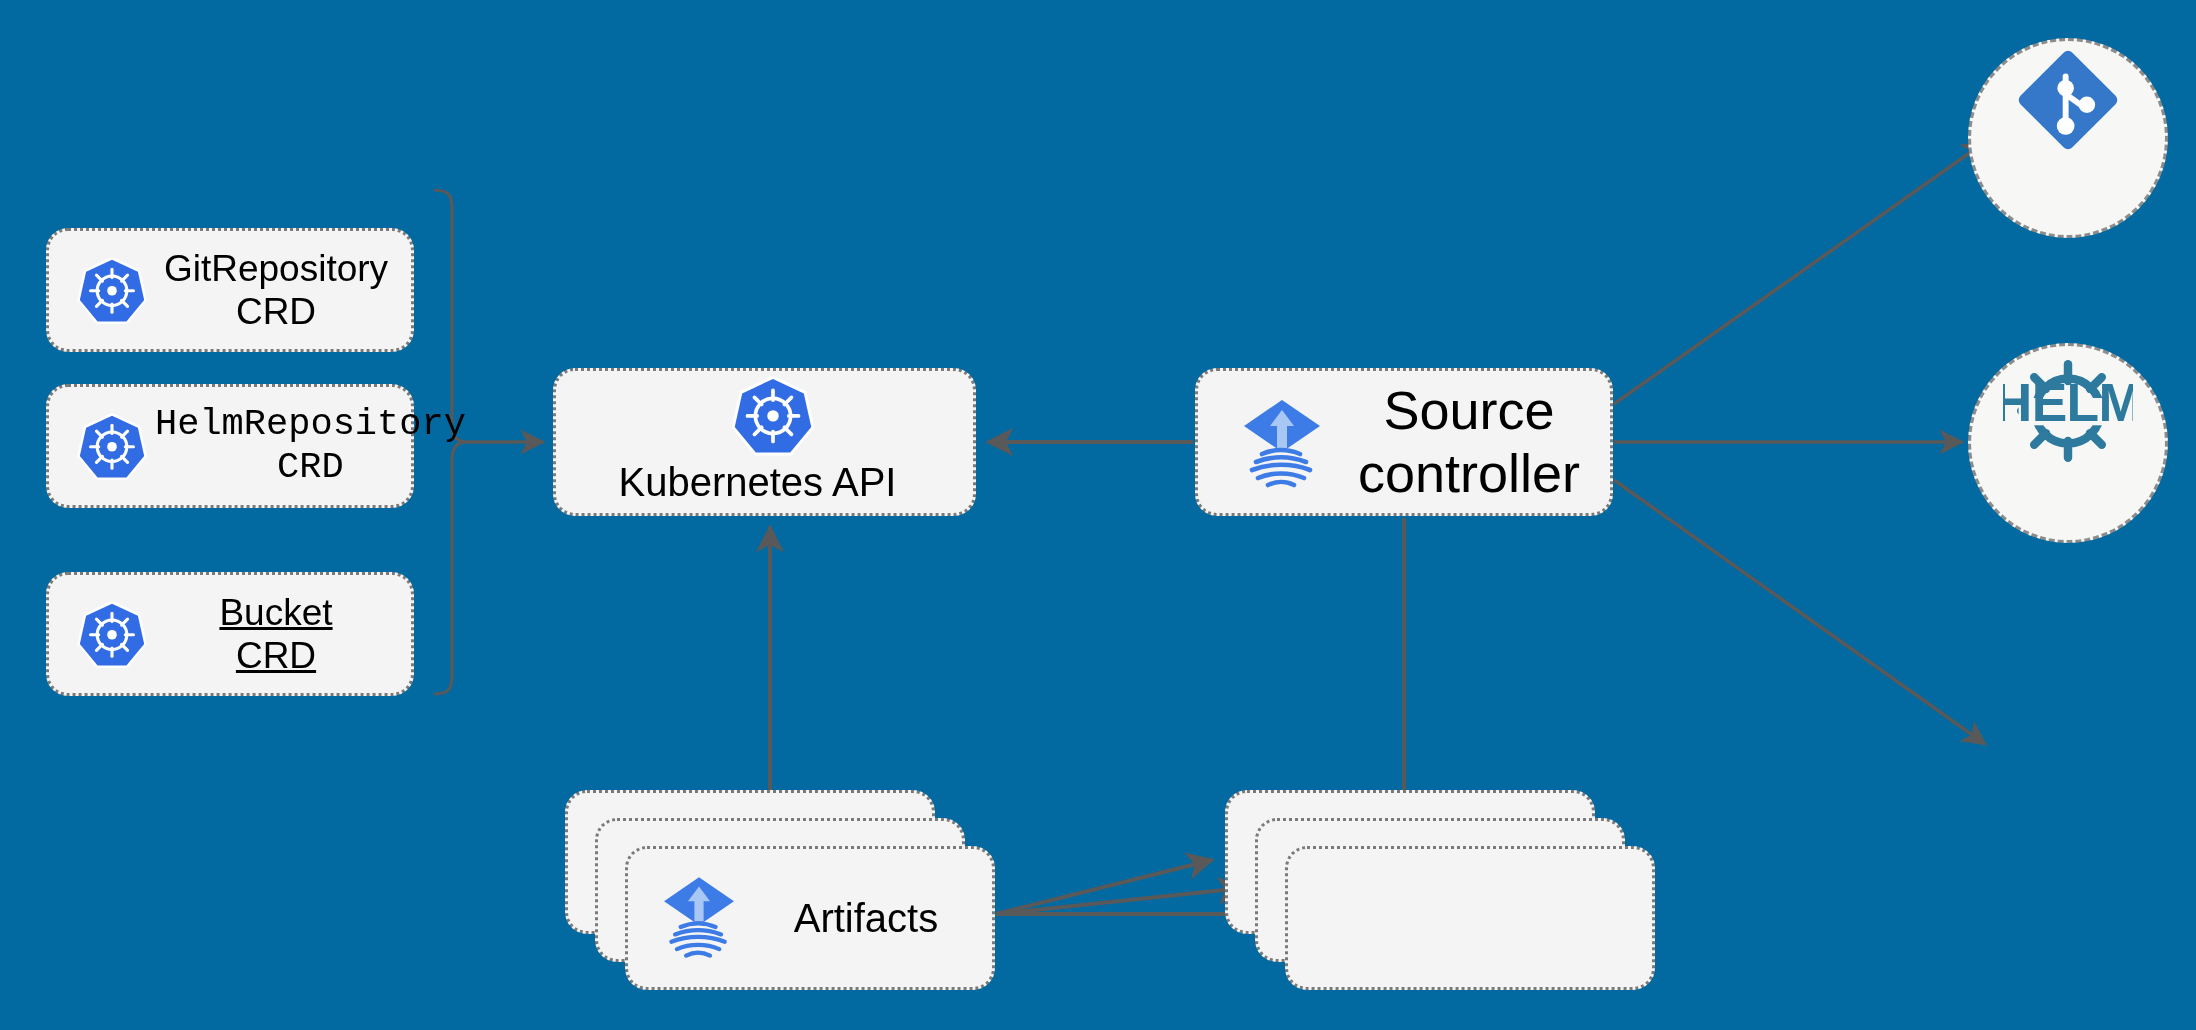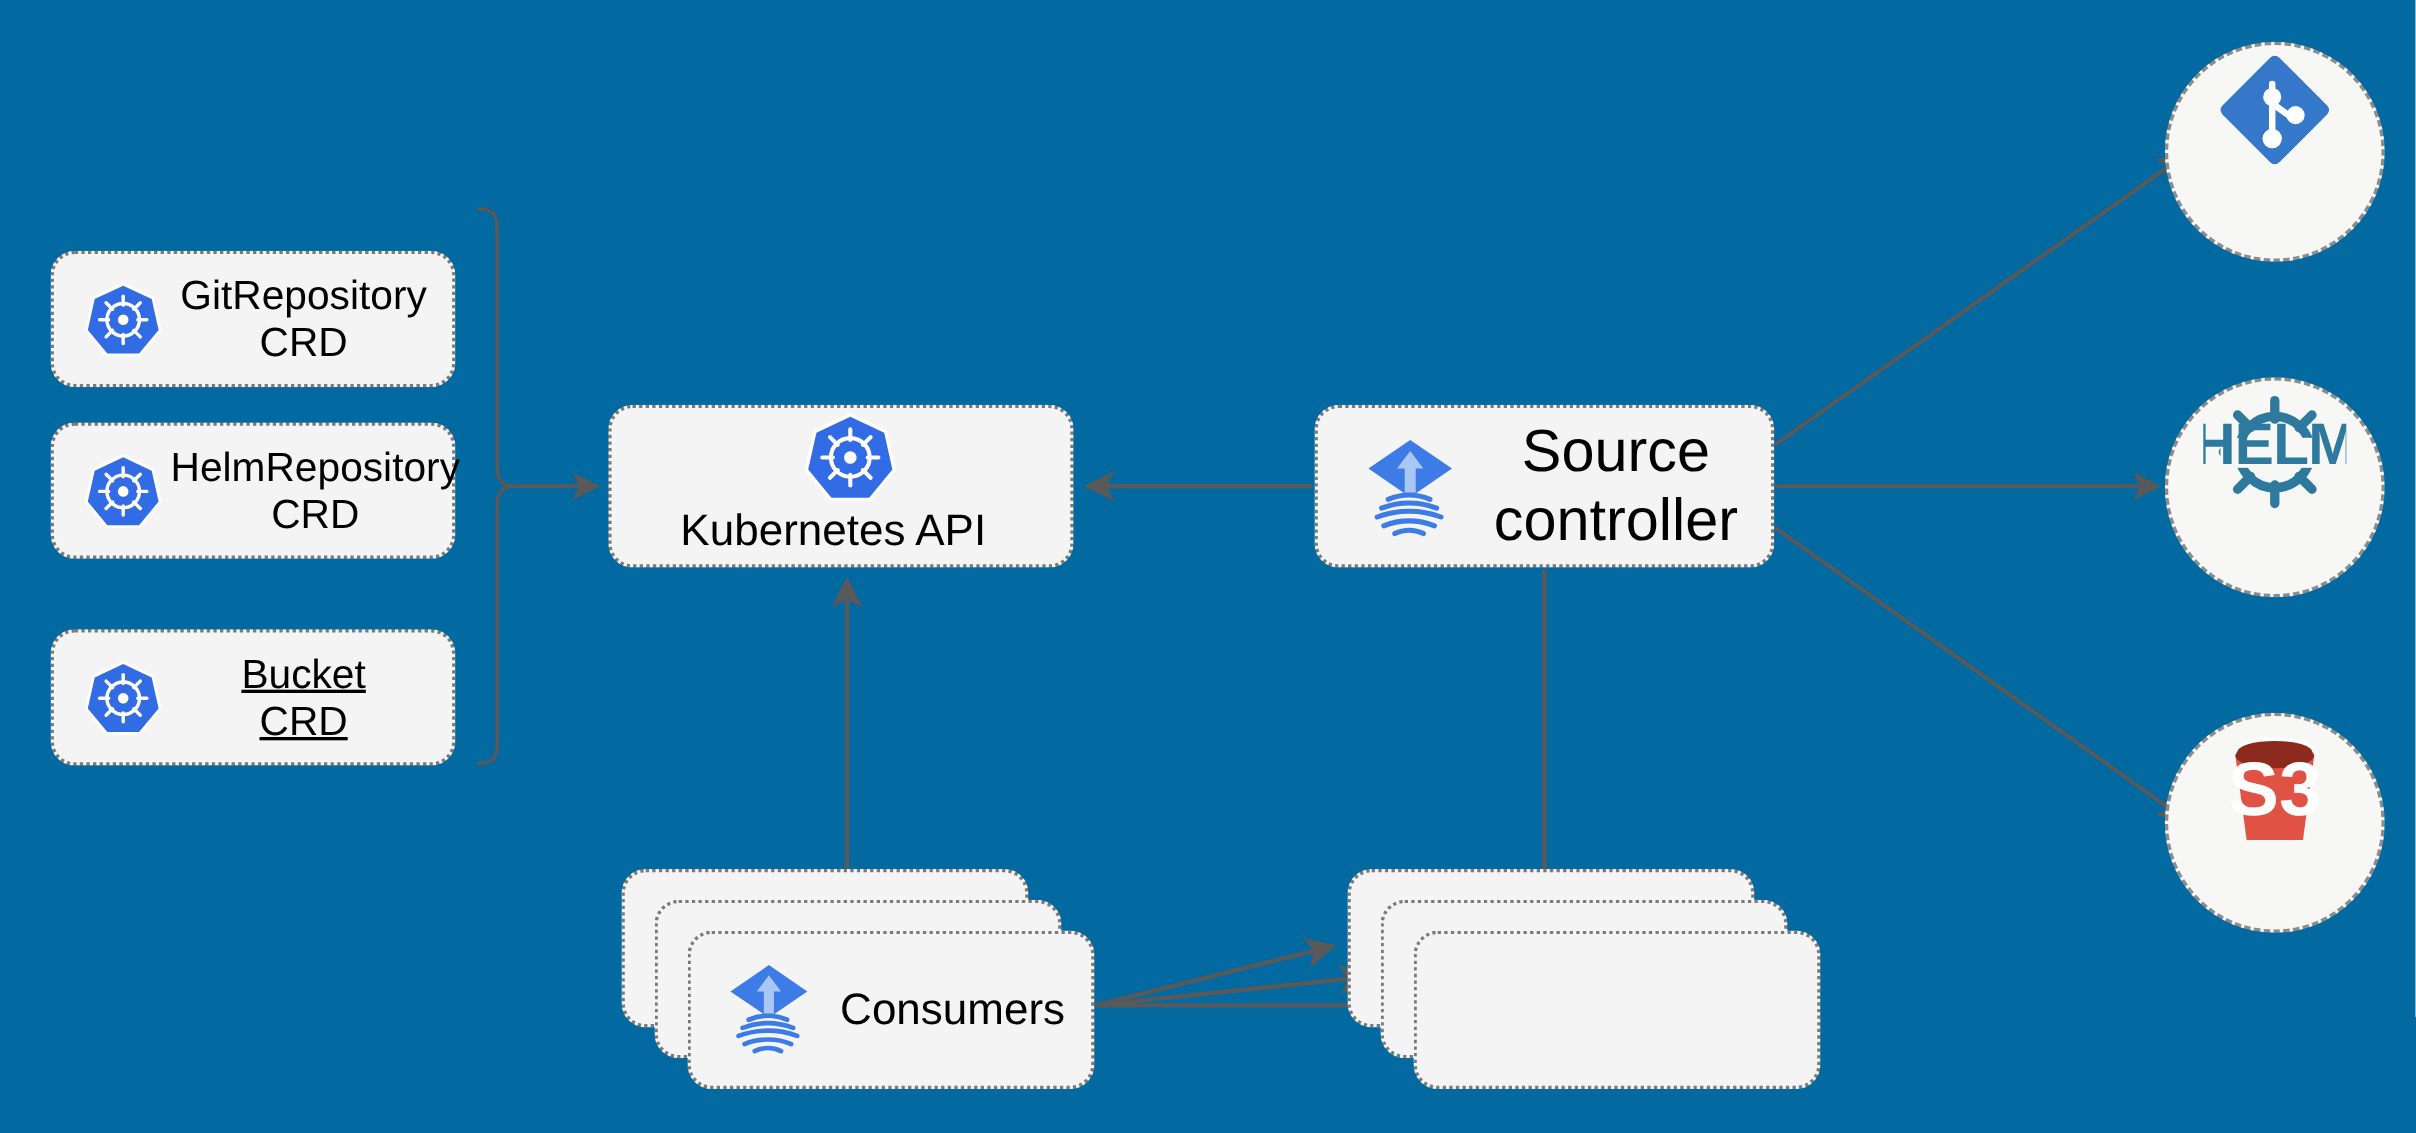--- a/index.html
+++ b/index.html
@@ -53,21 +53,21 @@
     justify-content: center;
   }
   
   .crd {
     left: 46px;
     width: 368px;
     height: 124px;
   }
   .crd .icon { margin-left: 26px; margin-right: 6px; }
   .crd-1 { top: 228px; }
-  .crd-2 { top: 384px; }
+  .crd-2 { top: 384px; font-family: Liberation Mono, monospace; }
   .crd-3 { top: 572px; text-decoration: underline; }
 
   
   .k8s-api {
     left: 553px;
     top: 368px;
     width: 423px;
     height: 148px;
     flex-direction: column;
   }
@@ -311,21 +311,21 @@
           <path d="M50 18 L62 34 L55 34 L55 56 L45 56 L45 34 L38 34 Z" fill="#a9c7f5"></path>
           <g stroke="#3d7ce6" stroke-width="4.6" stroke-linecap="round" fill="none">
             <path d="M30 62 C 42 57, 56 57, 68 62"></path>
             <path d="M24 70 C 40 64, 58 64, 74 70"></path>
             <path d="M20 78 C 38 71, 60 71, 78 78"></path>
             <path d="M26 86 C 40 80, 58 80, 72 86"></path>
             <path d="M36 93 C 44 89, 54 89, 62 93"></path>
           </g>
         </svg>
       </span>
-      <span class="label">Consumers</span>
+      <span class="label">Artifacts</span>
     </div>
   </div>
 
   <div class="stack artifacts-stack">
     <div class="sheet s1"></div>
     <div class="sheet s2"></div>
     <div class="sheet s3"></div>
   </div>
 
   <div class="circle-node c-git">
@@ -357,25 +357,14 @@
           <line x1="67" y1="67" x2="76" y2="76"></line>
           <line x1="76" y1="24" x2="67" y2="33"></line>
           <line x1="33" y1="67" x2="24" y2="76"></line>
         </g>
         <rect x="12" y="40" width="76" height="21" fill="#f7f7f5"></rect>
         <text class="helm-text" x="50" y="58" text-anchor="middle">HELM</text>
       </svg>
     </span>
   </div>
 
-  <div class="circle-node c-s3">
-    <span>
-      <svg width="128" height="128" viewBox="0 0 100 100">
-        <path d="M22 28 L78 28 L70 88 L30 88 Z" fill="#e05243"></path>
-        <ellipse cx="50" cy="28" rx="28" ry="9" fill="#8c2a1e"></ellipse>
-        <ellipse cx="50" cy="24" rx="28" ry="9" fill="#ffffff"></ellipse>
-        <ellipse cx="50" cy="26" rx="27" ry="8.4" fill="#8c2a1e"></ellipse>
-        <text class="s3-text" x="50" y="70" text-anchor="middle">S3</text>
-      </svg>
-    </span>
-  </div>
 
 </div>
 
 </body></html>

